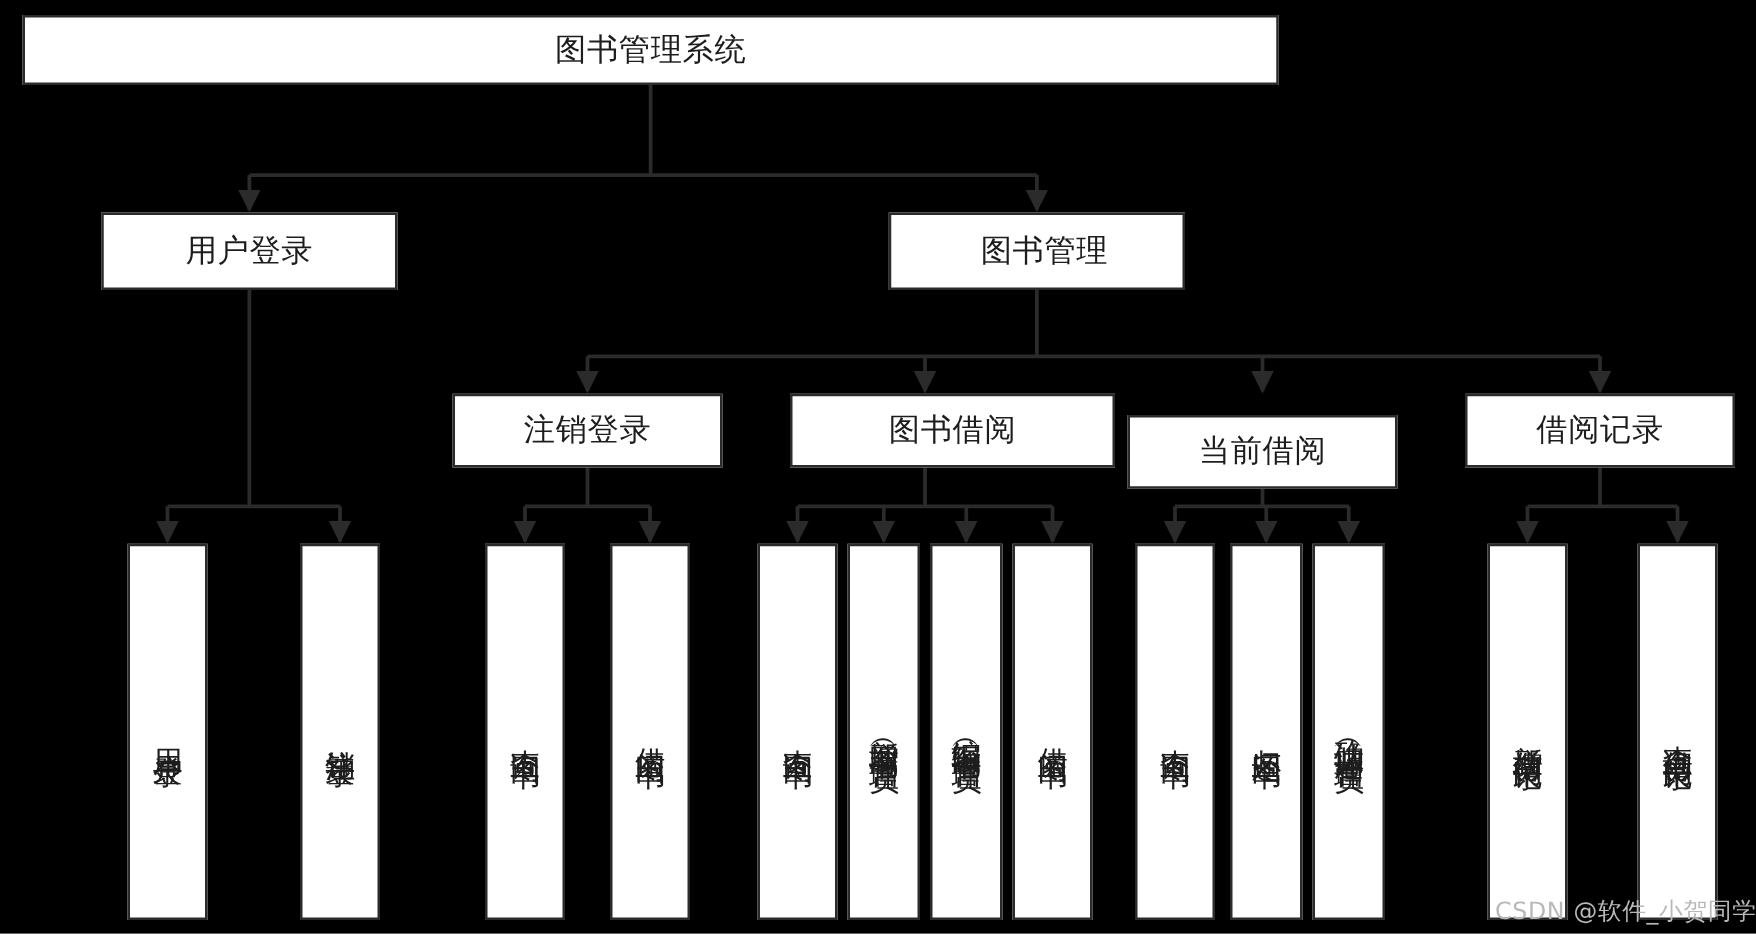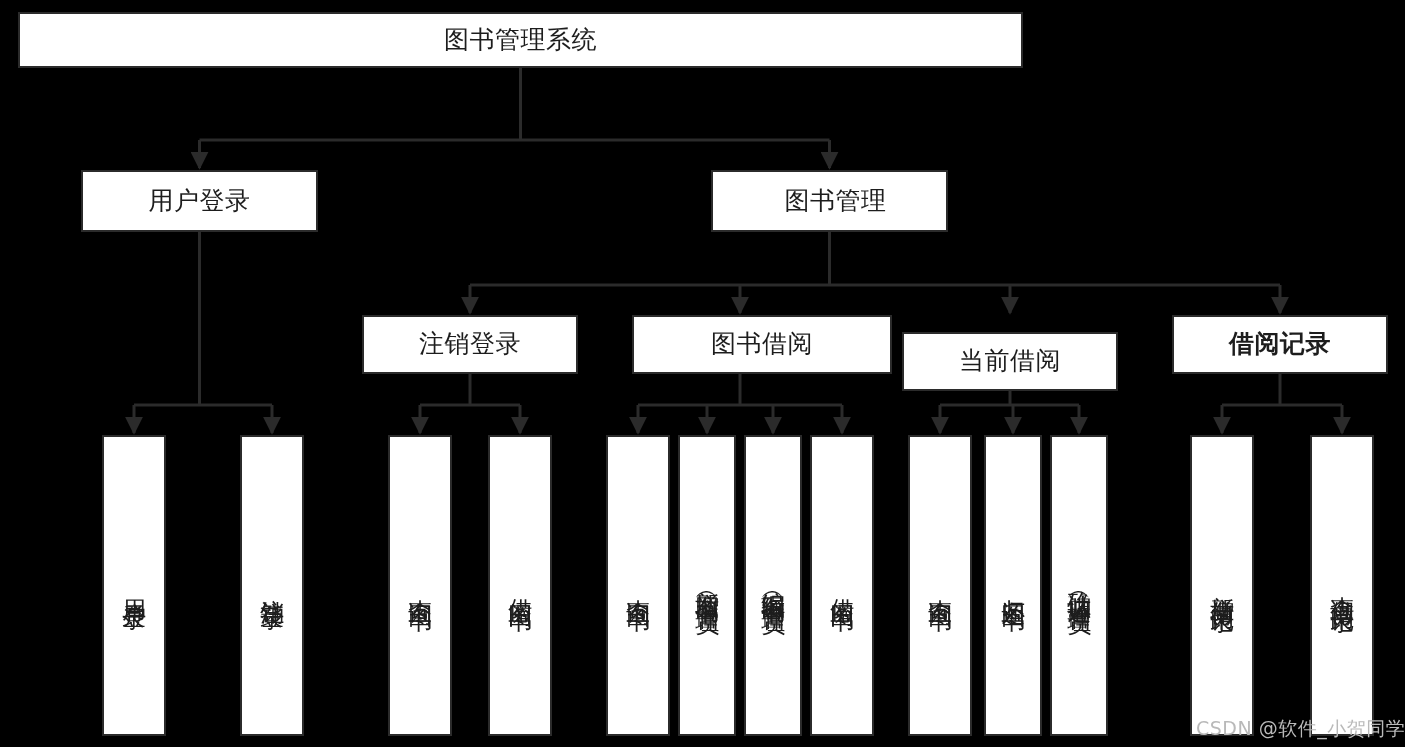--- a/index.html
+++ b/index.html
@@ -129,21 +129,21 @@
 
   <div class="node horiz" style="left: 362px; top: 315px; width: 216px; height: 59px;">
     <span class="label">注销登录</span>
   </div>
   <div class="node horiz" style="left: 632px; top: 315px; width: 260px; height: 59px;">
     <span class="label">图书借阅</span>
   </div>
   <div class="node horiz" style="left: 902px; top: 315px; width: 216px; height: 59px; margin-top: 17px;">
     <span class="label">当前借阅</span>
   </div>
-  <div class="node horiz" style="left: 1172px; top: 315px; width: 216px; height: 59px; font-weight: bold;">
+  <div class="node horiz" style="left: 1172px; top: 315px; width: 216px; height: 59px;">
     <span class="label">借阅记录</span>
   </div>
 
   <div class="node vert" style="left: 102px; top: 435px; width: 64px; height: 301px;">
     <span class="label">用户登录</span>
   </div>
   <div class="node vert" style="left: 240px; top: 435px; width: 64px; height: 301px;">
     <span class="label">注销登录</span>
   </div>
 

